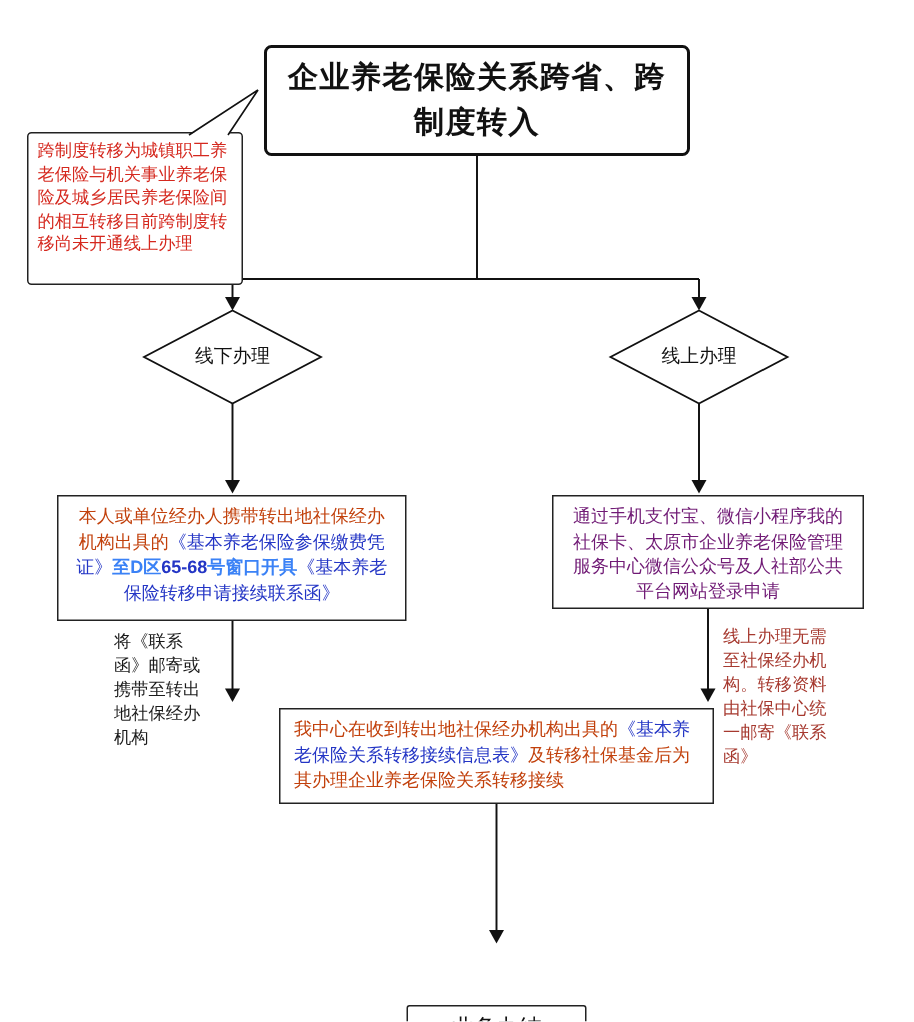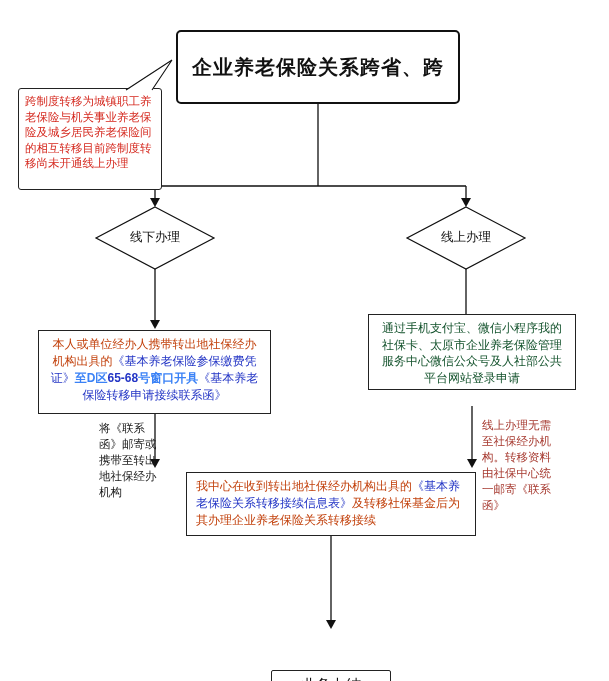--- a/index.html
+++ b/index.html
@@ -27,33 +27,33 @@
     background:transparent;border:none;
   }
   .dl-offline{left:96px;top:230px;}
   .dl-online{left:407px;top:230px;}
 
   .offline-box{
     left:38px;top:330px;width:233px;height:84px;padding:5px 8px;
     font-size:12px;line-height:17px;text-align:center;
   }
   .online-box{
-    left:368px;top:314px;width:208px;height:76px;padding:5px 8px;
-    font-size:12px;line-height:16.5px;text-align:center;color:#14532d;
+    left:368px;top:330px;width:208px;height:76px;padding:5px 8px;
+    font-size:12px;line-height:16.5px;text-align:center;color:#701a75;
   }
   .merge-box{
     left:186px;top:472px;width:290px;height:64px;padding:5px 9px;
     font-size:12px;line-height:17px;text-align:left;
   }
   .end-box{
     left:271px;top:632px;width:120px;height:30px;border-radius:2px;
     display:flex;align-items:center;justify-content:center;font-size:15px;margin-top:38px;
   }
   .note{position:absolute;z-index:1;font-size:11.5px;line-height:16px;background:transparent;border:none;}
-  .offline-note{left:99px;top:420px;width:62px;color:#1a1a1a;}
+  .offline-note{left:76px;top:420px;width:62px;color:#1a1a1a;}
   .online-note{left:482px;top:417px;width:78px;color:#a6392f;}
 
   .seg-black{color:#c2410c;}
   .seg-blue{color:#2335c5;}
   .seg-black-bold{color:#3b82f6;font-weight:bold;}
   .seg-blue-bold{color:#2335c5;font-weight:bold;}
 </style>
 </head>
 <body>
 
@@ -67,20 +67,21 @@
     <polygon points="461,320 471,320 466,329" fill="#111111"></polygon>
     <polygon points="150,459 160,459 155,468" fill="#111111"></polygon>
     <polygon points="467,459 477,459 472,468" fill="#111111"></polygon>
     <polygon points="326,620 336,620 331,629" fill="#111111"></polygon>
     <polygon points="155,207 214,238 155,269 96,238" fill="#ffffff" stroke="#111111" stroke-width="1.2"></polygon>
     <polygon points="466,207 525,238 466,269 407,238" fill="#ffffff" stroke="#111111" stroke-width="1.2"></polygon>
   </svg>
 
   <div class="node title-box">
     <div>企业养老保险关系跨省、跨</div>
+    <div>制度转入</div>
   </div>
 
   <div class="node callout">
     <span>跨制度转移为城镇职工养老保险与机关事业养老保险及城乡居民养老保险间的相互转移目前跨制度转移尚未开通线上办理</span>
   </div>
 
   <div class="diamond-label dl-online">线上办理</div>
   <div class="diamond-label dl-offline">线下办理</div>
 
   <div class="node offline-box">

